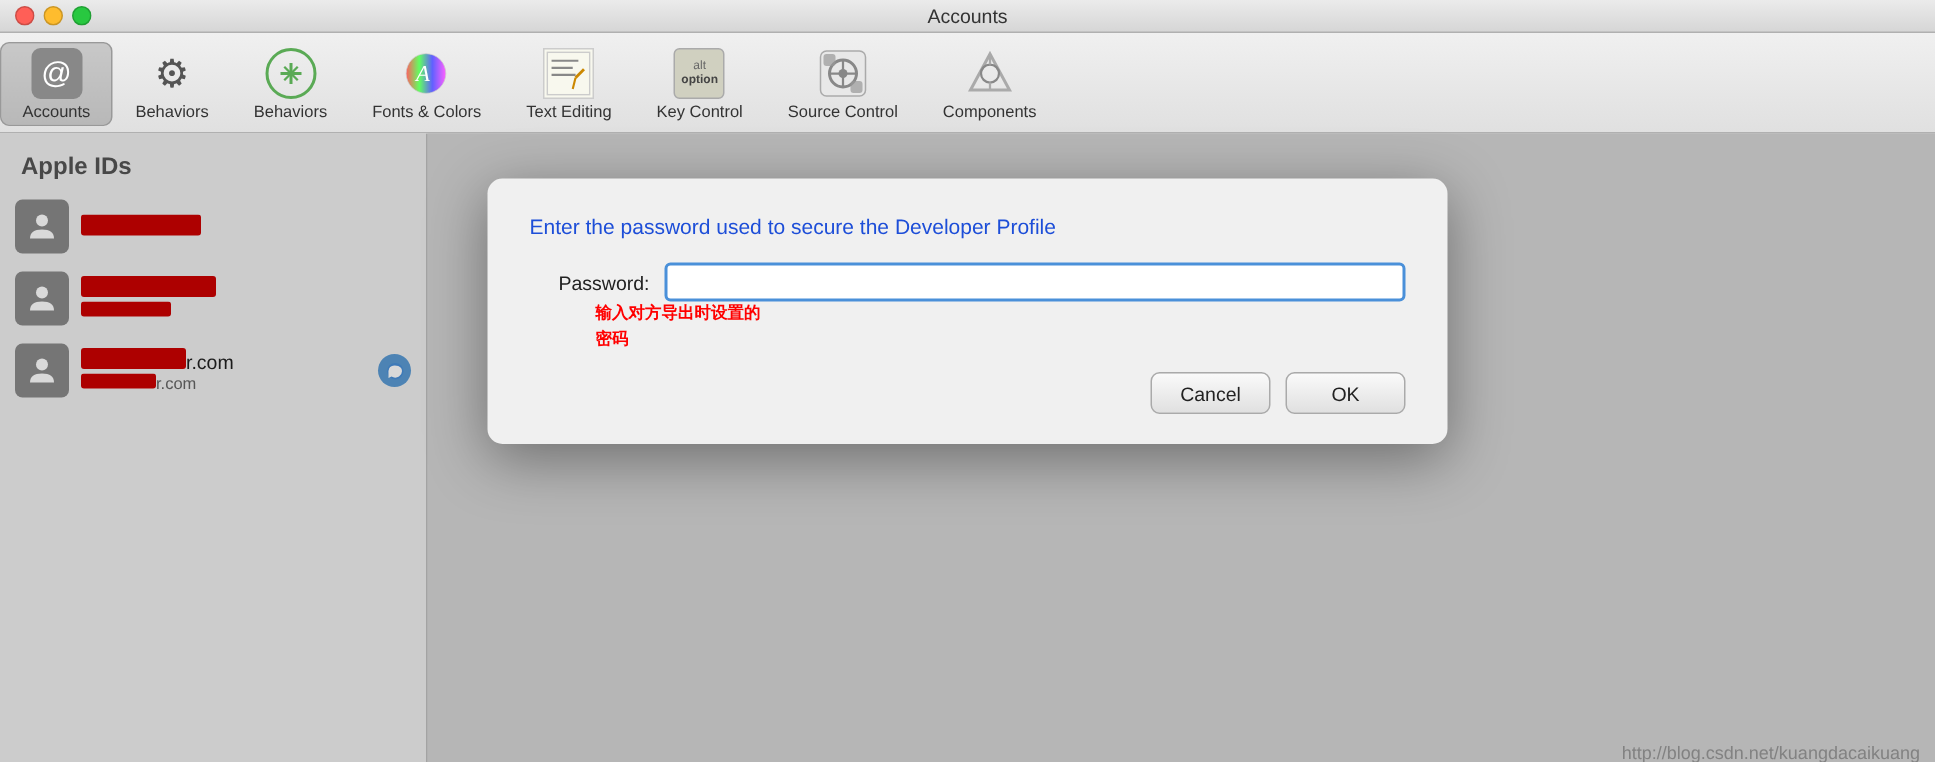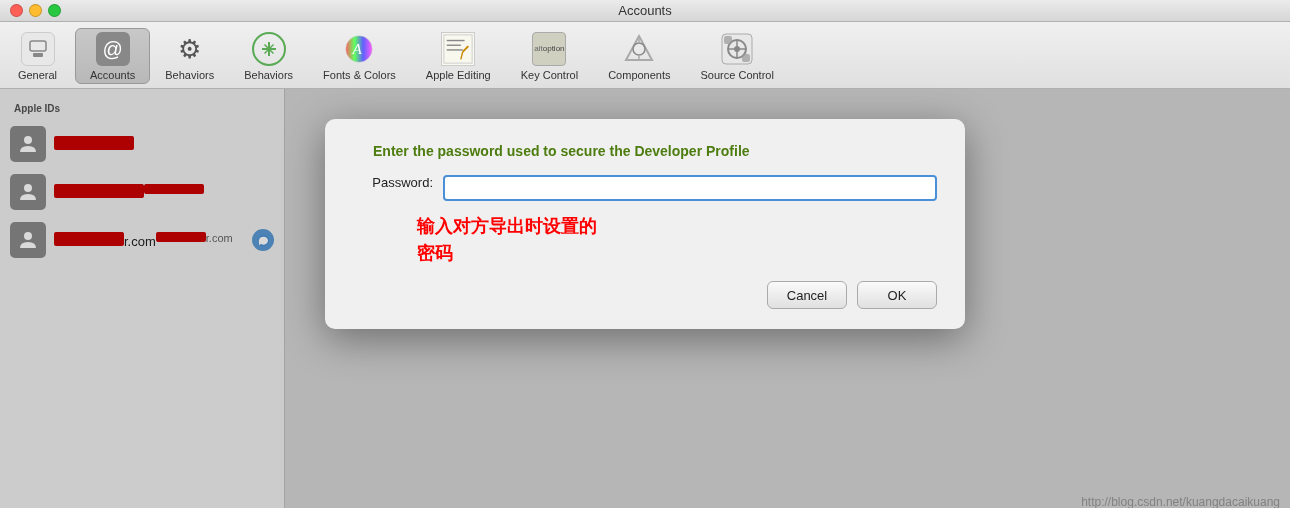--- a/index.html
+++ b/index.html
@@ -101,21 +101,21 @@
     
     .sidebar {
       width: 285px;
       background: #f0f0f0;
       border-right: 1px solid #c0c0c0;
       padding: 10px 0;
       height: 100%;
       overflow-y: auto;
     }
     .sidebar-section-header {
-      font-size: 10px;
+      font-size: 16px;
       font-weight: 600;
       color: #555;
       padding: 4px 14px 6px 14px;
     }
     .sidebar-item {
       display: flex;
       align-items: center;
       padding: 6px 10px;
       cursor: pointer;
       gap: 8px;
@@ -129,21 +129,21 @@
       align-items: center;
       justify-content: center;
       flex-shrink: 0;
     }
     .sidebar-avatar svg {
       width: 24px;
       height: 24px;
     }
     .sidebar-item-info {
       display: flex;
-      flex-direction: row;
+      flex-direction: column;
       flex: 1;
       overflow: hidden;
     }
     .sidebar-item-name {
       font-size: 13px;
       color: #222;
       white-space: nowrap;
       overflow: hidden;
     }
     .sidebar-item-sub {
@@ -183,52 +183,50 @@
     }
     .dialog {
       background: #f0f0f0;
       border-radius: 10px;
       box-shadow: 0 10px 40px rgba(0,0,0,0.4);
       width: 640px;
       padding: 24px 28px 20px 28px;
     }
     .dialog-title {
       font-size: 14px;
-      font-weight: 700;
-      color: #4d7c0f;
+      font-weight: 400;
+      color: #1d4ed8;
       margin-bottom: 16px;
-      margin-left: 20px;
     }
     .dialog-row {
       display: flex;
-      align-items: flex-start;
+      align-items: center;
       gap: 10px;
-      margin-bottom: 12px;
     }
     .dialog-label {
       font-size: 13px;
       color: #222;
       min-width: 80px;
       text-align: right;
     }
     .dialog-input {
       flex: 1;
       height: 26px;
       border: 2px solid #4a90d9;
       border-radius: 4px;
       background: white;
       padding: 0 6px;
       font-size: 13px;
       outline: none;
     }
     .dialog-annotation {
-      font-size: 18px;
+      font-size: 11px;
       color: #ff0000;
       font-weight: 600;
-      margin-left: 64px;
+      margin-left: 44px;
       margin-bottom: 14px;
       line-height: 1.5;
     }
     .dialog-buttons {
       display: flex;
       justify-content: flex-end;
       gap: 10px;
       margin-top: 8px;
     }
     .dialog-btn {
@@ -298,21 +296,21 @@
       position: relative;
     }
     .icon-key {
       width: 34px; height: 34px;
       background: #d0d0c0;
       border: 1px solid #aaa;
       border-radius: 4px;
       display: flex; align-items: center; justify-content: center;
       font-size: 9px;
       color: #555;
-      flex-direction: row;
+      flex-direction: column;
       line-height: 1.1;
     }
     .icon-source {
       width: 34px; height: 34px;
       display: flex; align-items: center; justify-content: center;
     }
     .icon-components {
       width: 34px; height: 34px;
       display: flex; align-items: center; justify-content: center;
     }
@@ -324,31 +322,20 @@
   <div class="title-bar-buttons">
     <div class="tb-btn tb-close"></div>
     <div class="tb-btn tb-min"></div>
     <div class="tb-btn tb-max"></div>
   </div>
   <span class="title-bar-title">Accounts</span>
 </div>
 
 <div class="toolbar">
 
-  <div class="toolbar-item">
-    <div class="toolbar-icon">
-      <div class="icon-general">
-        <svg width="22" height="22" viewBox="0 0 22 22">
-          <rect x="3" y="3" width="16" height="10" rx="2" fill="none" stroke="#888" stroke-width="1.5"></rect>
-          <rect x="6" y="15" width="10" height="4" rx="1" fill="#888"></rect>
-        </svg>
-      </div>
-    </div>
-    <span class="toolbar-label">General</span>
-  </div>
 
   <div class="toolbar-item active">
     <div class="toolbar-icon">
       <div class="icon-at">@</div>
     </div>
     <span class="toolbar-label">Accounts</span>
   </div>
 
   <div class="toolbar-item">
     <div class="toolbar-icon">
@@ -397,64 +384,64 @@
         <svg width="34" height="34" viewBox="0 0 34 34">
           <rect x="2" y="2" width="30" height="30" fill="#f8f8ee" stroke="#ccc" stroke-width="1"></rect>
           <line x1="5" y1="8" x2="24" y2="8" stroke="#888" stroke-width="1.5"></line>
           <line x1="5" y1="13" x2="20" y2="13" stroke="#888" stroke-width="1.5"></line>
           <line x1="5" y1="18" x2="22" y2="18" stroke="#888" stroke-width="1.5"></line>
           <line x1="22" y1="20" x2="28" y2="14" stroke="#cc8800" stroke-width="2"></line>
           <line x1="20" y1="28" x2="22" y2="20" stroke="#cc8800" stroke-width="1.5"></line>
         </svg>
       </div>
     </div>
-    <span class="toolbar-label">Apple Editing</span>
+    <span class="toolbar-label">Text Editing</span>
   </div>
 
   <div class="toolbar-item">
     <div class="toolbar-icon">
       <div class="icon-key">
         <span style="font-size:8px;color:#666;">alt</span>
-        <span style="font-size:8px;color:#444;font-weight:normal;">option</span>
+        <span style="font-size:8px;color:#444;font-weight:bold;">option</span>
       </div>
     </div>
     <span class="toolbar-label">Key Control</span>
-  </div>
-
-  <div class="toolbar-item">
-    <div class="toolbar-icon">
-      <div class="icon-components">
-        <svg width="34" height="34" viewBox="0 0 34 34">
-          <polygon points="17,4 30,28 4,28" fill="none" stroke="#aaa" stroke-width="2"></polygon>
-          <circle cx="17" cy="17" r="6" fill="none" stroke="#888" stroke-width="1.5"></circle>
-          <line x1="17" y1="4" x2="17" y2="11" stroke="#aaa" stroke-width="1.5"></line>
-          <line x1="17" y1="23" x2="17" y2="28" stroke="#aaa" stroke-width="1.5"></line>
-        </svg>
-      </div>
-    </div>
-    <span class="toolbar-label">Components</span>
   </div>
 
   <div class="toolbar-item">
     <div class="toolbar-icon">
       <div class="icon-source">
         <svg width="34" height="34" viewBox="0 0 34 34">
           <rect x="2" y="2" width="30" height="30" rx="4" fill="#e8e8e8" stroke="#aaa" stroke-width="1"></rect>
           <circle cx="17" cy="17" r="9" fill="none" stroke="#888" stroke-width="2"></circle>
           <line x1="17" y1="8" x2="17" y2="26" stroke="#888" stroke-width="1.5"></line>
           <line x1="8" y1="17" x2="26" y2="17" stroke="#888" stroke-width="1.5"></line>
           <circle cx="17" cy="17" r="3" fill="#888"></circle>
           <rect x="4" y="4" width="8" height="8" rx="2" fill="#999" opacity="0.7"></rect>
           <rect x="22" y="22" width="8" height="8" rx="2" fill="#999" opacity="0.7"></rect>
         </svg>
       </div>
     </div>
     <span class="toolbar-label">Source Control</span>
   </div>
 
+  <div class="toolbar-item">
+    <div class="toolbar-icon">
+      <div class="icon-components">
+        <svg width="34" height="34" viewBox="0 0 34 34">
+          <polygon points="17,4 30,28 4,28" fill="none" stroke="#aaa" stroke-width="2"></polygon>
+          <circle cx="17" cy="17" r="6" fill="none" stroke="#888" stroke-width="1.5"></circle>
+          <line x1="17" y1="4" x2="17" y2="11" stroke="#aaa" stroke-width="1.5"></line>
+          <line x1="17" y1="23" x2="17" y2="28" stroke="#aaa" stroke-width="1.5"></line>
+        </svg>
+      </div>
+    </div>
+    <span class="toolbar-label">Components</span>
+  </div>
+
 </div>
 
 <div class="main-content">
 
   <div class="sidebar">
     <div class="sidebar-section-header">Apple IDs</div>
 
     <div class="sidebar-item">
       <div class="sidebar-avatar">
         <svg viewBox="0 0 24 24" fill="white">

